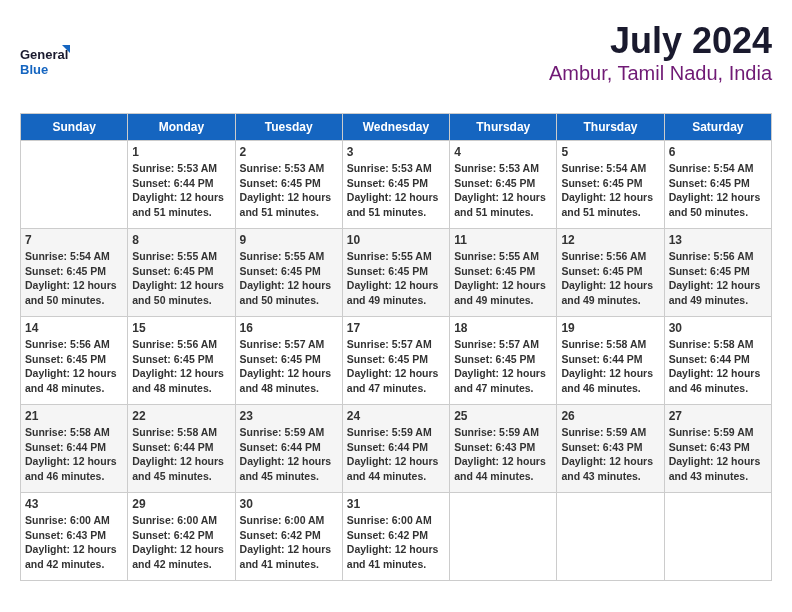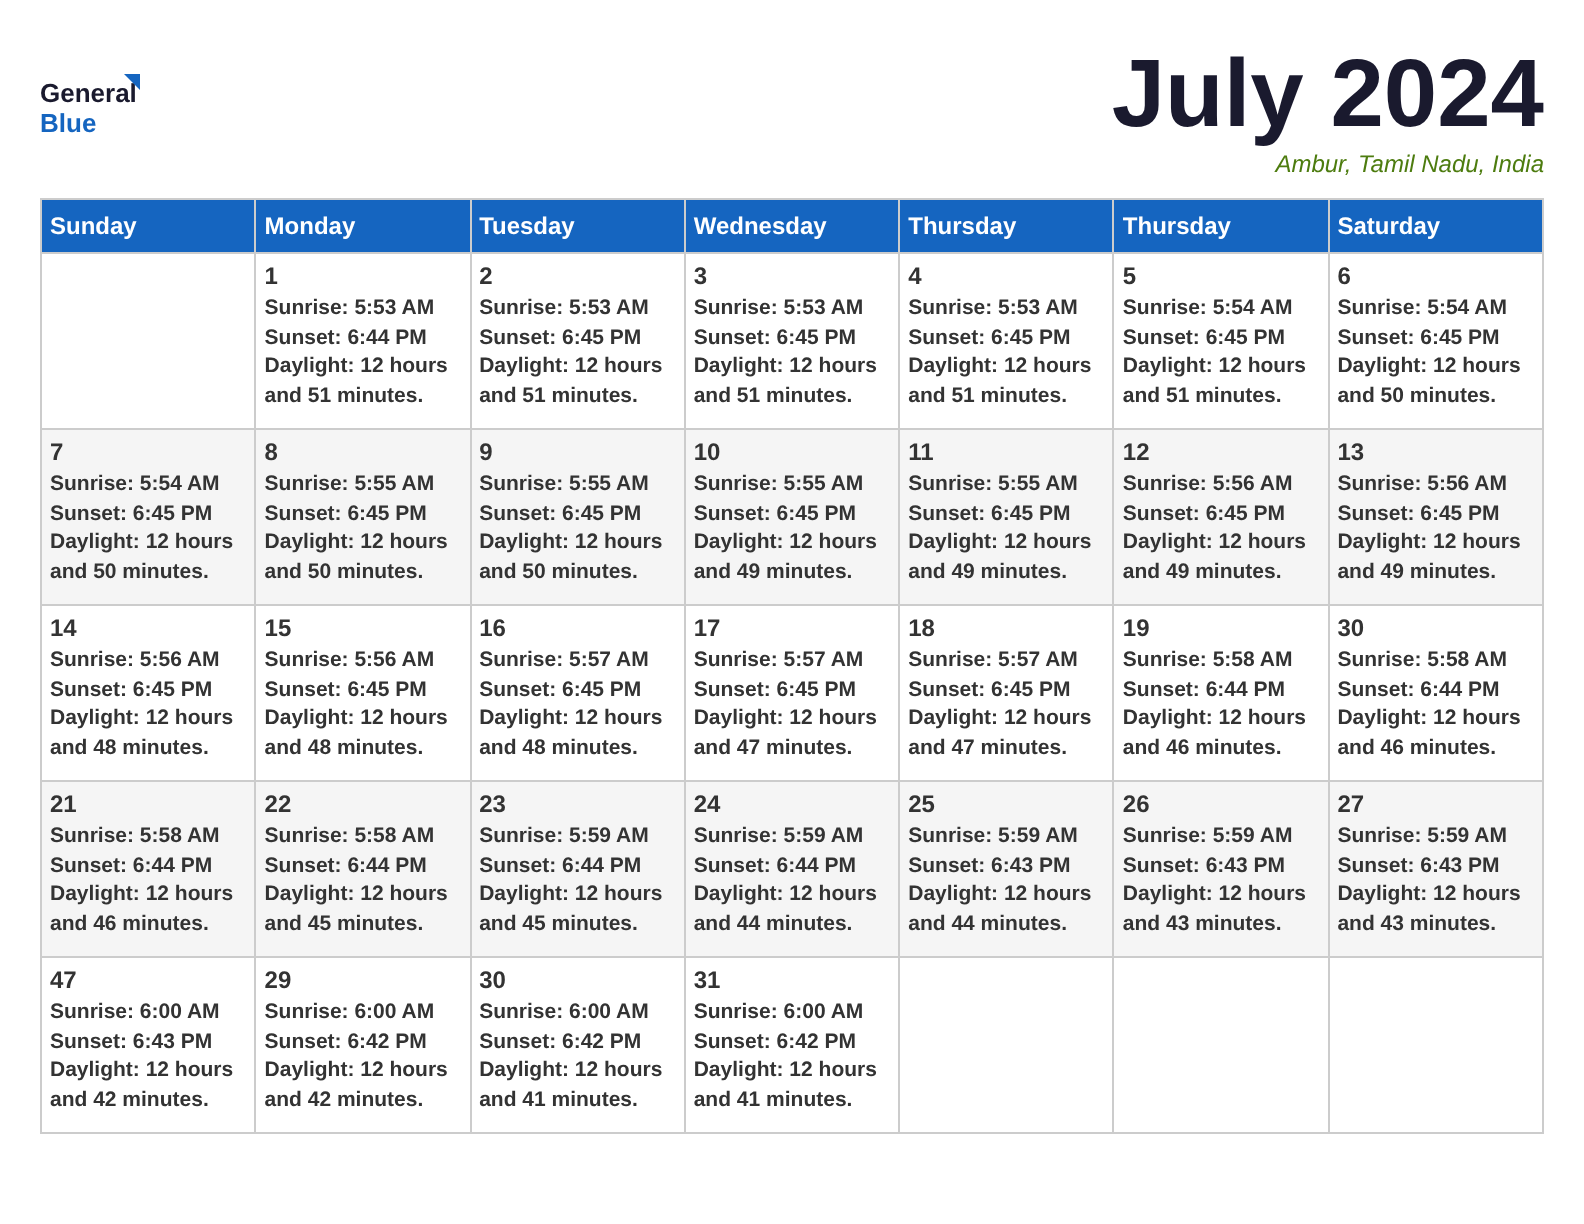--- a/index.html
+++ b/index.html
@@ -6,53 +6,52 @@
     body {
       font-family: Arial, sans-serif;
       background: #fff;
       width: 792px;
       min-height: 612px;
       padding: 20px;
     }
     .header-area {
       display: flex;
       justify-content: space-between;
-      align-items: center;
-      margin-bottom: 10px;
+      align-items: flex-end;
+      margin-bottom: 28px;
     }
     .logo {
       display: flex;
       align-items: center;
       gap: 4px;
     }
     .title-area {
       text-align: right;
     }
     .month-title {
-      font-size: 48px;
+      font-size: 36px;
       font-weight: bold;
       color: #1a1a2e;
     }
     .location {
-      font-size: 12px;
-      color: #4d7c0f;
-      font-style: italic;
+      font-size: 20px;
+      color: #701a75;
     }
     table {
       width: 100%;
       border-collapse: collapse;
       font-size: 11px;
     }
     thead tr {
       background-color: #1565c0;
       color: #fff;
     }
     thead th {
       padding: 6px 4px;
-      text-align: left;
+      text-align: center;
       font-size: 12px;
       font-weight: bold;
       border: 1px solid #ccc;
     }
     tbody tr {
       border: 1px solid #ccc;
     }
     tbody td {
       border: 1px solid #ccc;
       vertical-align: top;
@@ -298,21 +297,21 @@
         <td>
           <span class="day-num">27</span>
           <div class="cell-text" style="white-space: pre-line;">Sunrise: 5:59 AM
 Sunset: 6:43 PM
 Daylight: 12 hours
 and 43 minutes.</div>
         </td>
       </tr>
       <tr>
         <td>
-          <span class="day-num">47</span>
+          <span class="day-num">43</span>
           <div class="cell-text" style="white-space: pre-line;">Sunrise: 6:00 AM
 Sunset: 6:43 PM
 Daylight: 12 hours
 and 42 minutes.</div>
         </td>
         <td>
           <span class="day-num">29</span>
           <div class="cell-text" style="white-space: pre-line;">Sunrise: 6:00 AM
 Sunset: 6:42 PM
 Daylight: 12 hours

